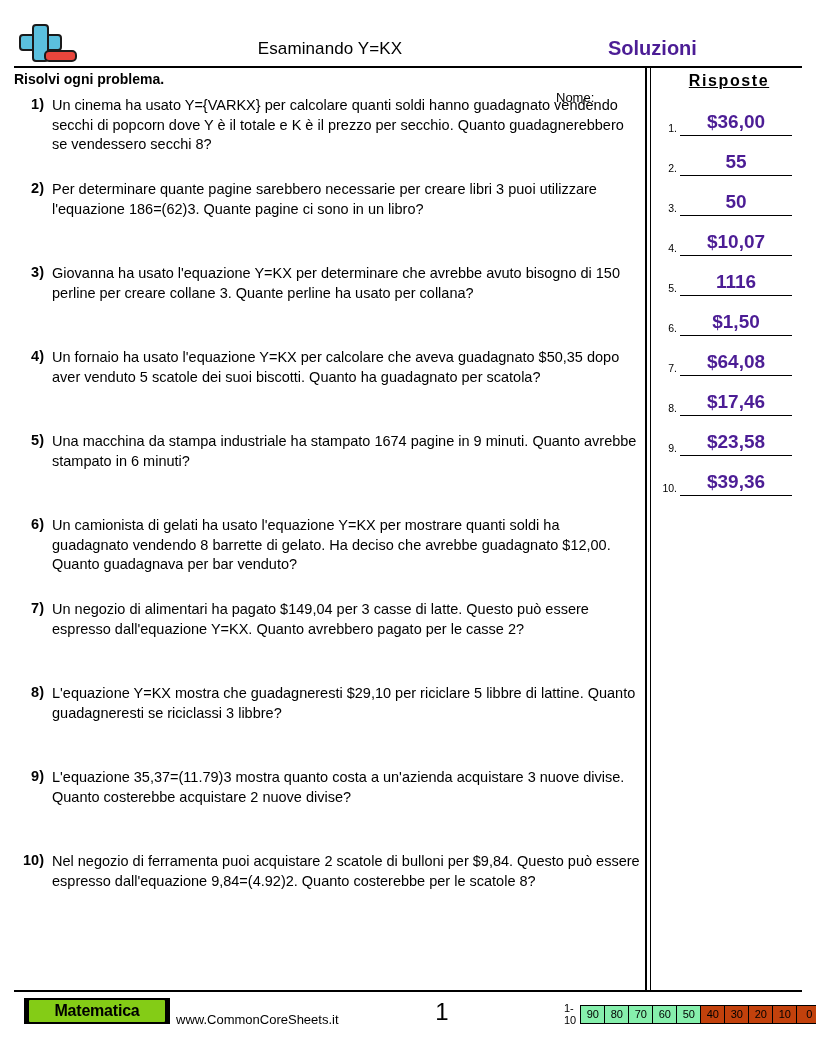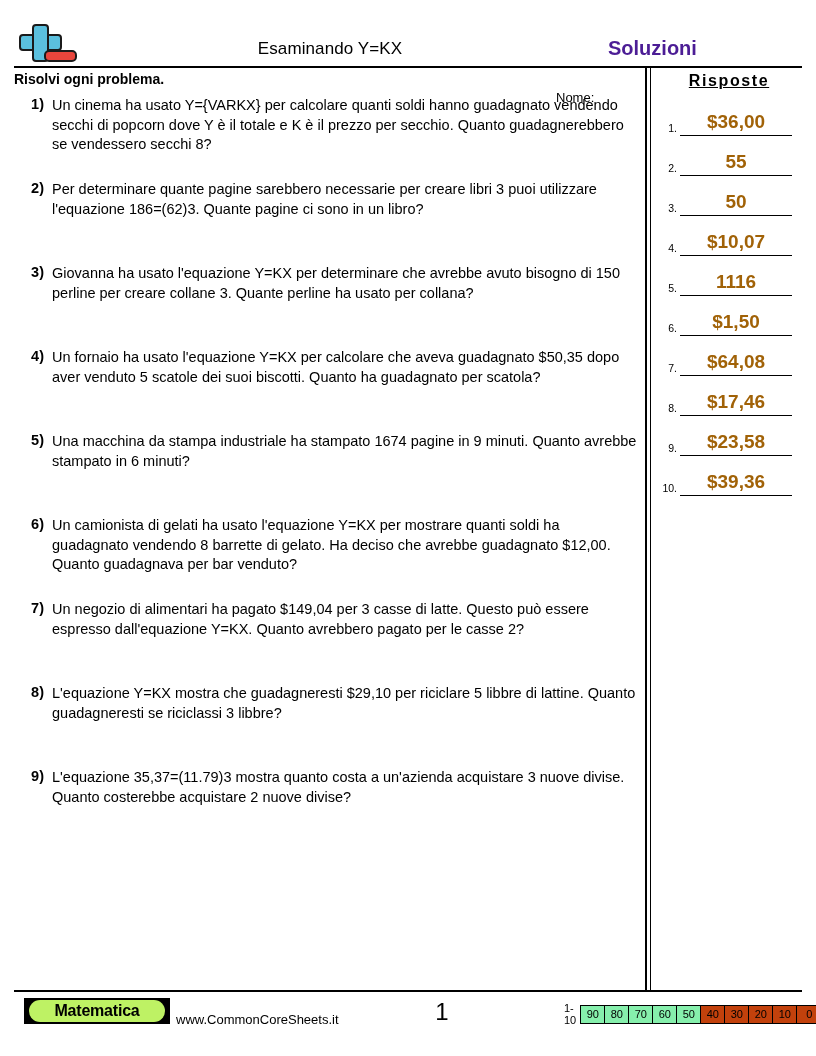--- a/index.html
+++ b/index.html
@@ -199,21 +199,21 @@
     height: 30px;
   }
   .answer-row .a-val {
     position: absolute;
     left: 25px;
     bottom: 3px;
     width: 112px;
     text-align: center;
     font-size: 19px;
     font-weight: bold;
-    color: #a16207;
+    color: #4c1d95;
   }
 
   
   #footer-rule {
     position: absolute;
     left: 14px;
     top: 990px;
     width: 788px;
     height: 2px;
     background: #000000;
@@ -225,22 +225,22 @@
     width: 146px;
     height: 26px;
     background: #000000;
     display: flex;
     align-items: center;
     justify-content: center;
   }
   #footer-logo .pill {
     width: 136px;
     height: 22px;
-    background: #bef264;
-    border-radius: 11px;
+    background: #84cc16;
+    border-radius: 1px;
     display: flex;
     align-items: center;
     justify-content: center;
     font-size: 16px;
     font-weight: bold;
     letter-spacing: -0.2px;
   }
   #footer-site {
     position: absolute;
     left: 176px;
@@ -340,20 +340,24 @@
         <div class="num">7)</div>
         <div class="text">Un negozio di alimentari ha pagato $149,04 per 3 casse di latte. Questo può essere espresso dall'equazione Y=KX. Quanto avrebbero pagato per le casse 2?</div>
       </div>
       <div class="problem">
         <div class="num">8)</div>
         <div class="text">L'equazione Y=KX mostra che guadagneresti $29,10 per riciclare 5 libbre di lattine. Quanto guadagneresti se riciclassi 3 libbre?</div>
       </div>
       <div class="problem">
         <div class="num">9)</div>
         <div class="text">L'equazione 35,37=(11.79)3 mostra quanto costa a un'azienda acquistare 3 nuove divise. Quanto costerebbe acquistare 2 nuove divise?</div>
+      </div>
+      <div class="problem">
+        <div class="num">10)</div>
+        <div class="text">Nel negozio di ferramenta puoi acquistare 2 scatole di bulloni per $9,84. Questo può essere espresso dall'equazione 9,84=(4.92)2. Quanto costerebbe per le scatole 8?</div>
       </div>
     </div>
 
   <div id="answers">
     <div id="answers-title">Risposte</div>
     <div id="answers-rows">
         <div class="answer-row">
           <div class="a-num">1.</div>
           <div class="a-line"></div>
           <div class="a-val">$36,00</div>

